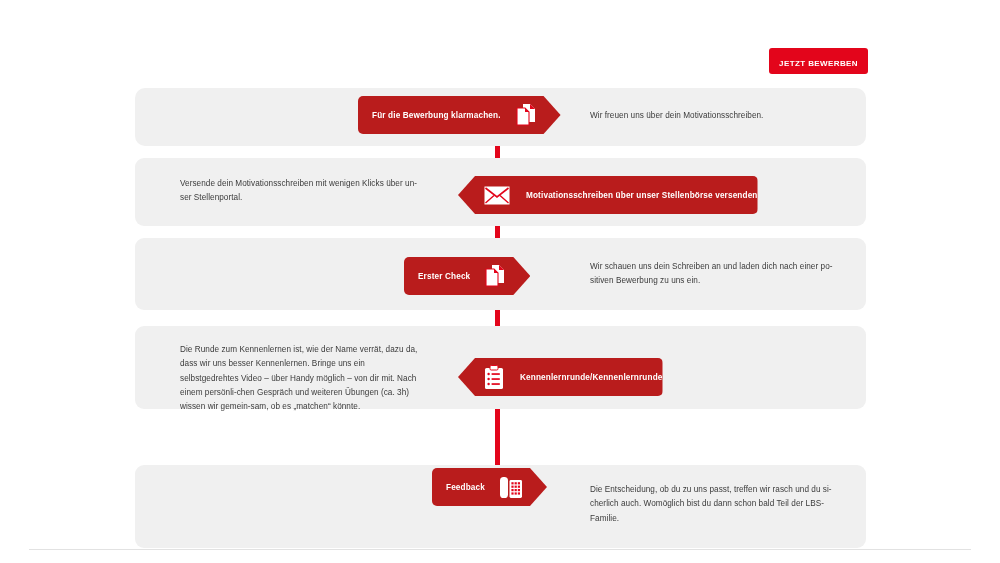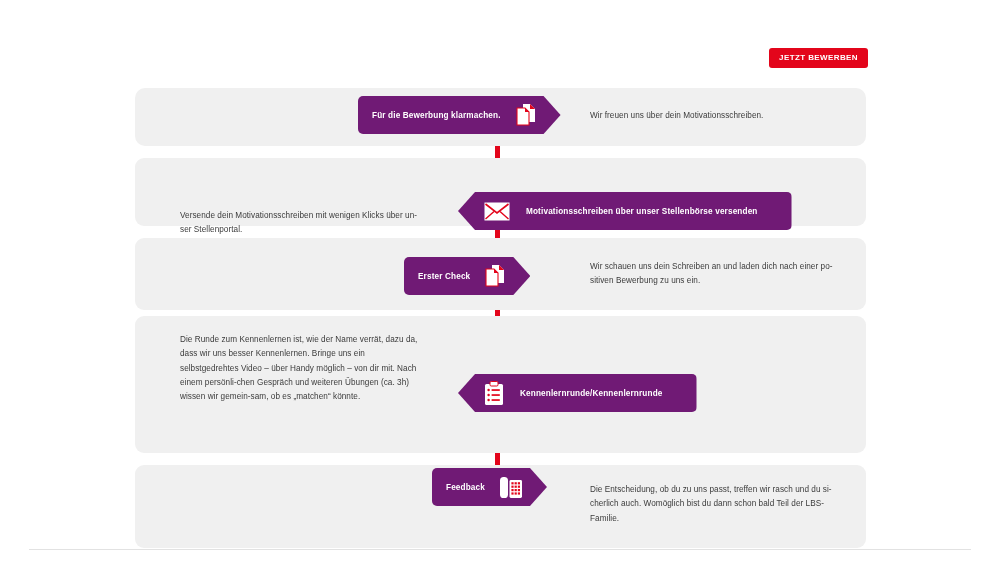--- a/index.html
+++ b/index.html
@@ -15,73 +15,73 @@
   .logo {
     position: absolute; left: 168px; top: 18px;
     width: 112px; height: 46px;
   }
   .logo svg { display: block; }
 
   .apply-btn {
     position: absolute; right: 132px; top: 48px;
     background: #E3051B; color: #fff;
     font-size: 8px; font-weight: bold; letter-spacing: .4px;
-    padding: 6px 10px 6px 10px; border-radius: 3px;
+    padding: 12px 10px 6px 10px; border-radius: 3px;
     border: none; cursor: pointer; line-height: 1;
     white-space: nowrap;
   }
 
   
   .flow { position: absolute; left: 0; top: 0; width: 1000px; height: 563px; }
 
   .connector {
     position: absolute; left: 495px; top: 118px;
     width: 5px; height: 380px; background: #E3051B; z-index: 1;
   }
 
   .row {
     position: absolute; left: 135px; width: 731px;
     background: #F0F0F0; border-radius: 9px; z-index: 2;
   }
   .row.r1 { top: 88px;  height: 58px; border-radius: 10px; }
   .row.r2 { top: 158px; height: 68px; }
   .row.r3 { top: 238px; height: 72px; }
-  .row.r4 { top: 316px; height: 137px; }
+  .row.r4 { top: 326px; height: 83px; }
   .row.r5 { top: 445px; height: 83px; margin-top: 20px; }
 
   .desc {
     position: absolute;
     font-size: 8.2px; color: #3b3b3b; line-height: 1.75;
     letter-spacing: .05px;
   }
   .desc.right { left: 455px; width: 245px; }
   .desc.left  { left: 45px;  width: 245px; }
 
   .r1 .desc.right { top: 21px; }
-  .r2 .desc.left  { top: 19px; margin-top: 32px; }
+  .r2 .desc.left  { top: 19px; }
   .r3 .desc.right { top: 22px; }
   .r4 .desc.left  { top: 17px; }
   .r5 .desc.right { top: 18px; }
 
   
   .chev {
     position: absolute; z-index: 5;
-    background: #701a75; color: #fff;
+    background: #b91c1c; color: #fff;
     display: flex; align-items: center;
     height: 38px;
   }
   .chev-r {
     border-radius: 5px 0 0 5px;
     clip-path: polygon(0 0, calc(100% - 17px) 0, 100% 50%, calc(100% - 17px) 100%, 0 100%);
     padding-left: 14px; padding-right: 24px;
   }
   .chev-l {
     border-radius: 0 5px 5px 0;
     clip-path: polygon(17px 0, 100% 0, 100% 100%, 17px 100%, 0 50%);
-    padding-left: 26px; padding-right: 34px; margin-top: 16px;
+    padding-left: 26px; padding-right: 0;
   }
   .chev-label {
     font-size: 8.2px; font-weight: bold; letter-spacing: .15px;
     white-space: nowrap;
   }
   .chev .ico { display: flex; align-items: center; justify-content: center; }
   .chev-r .ico { margin-left: 14px; }
   .chev-l .ico { margin-right: 16px; }
 
   .c1 { left: 358px; top: 96px;  }

